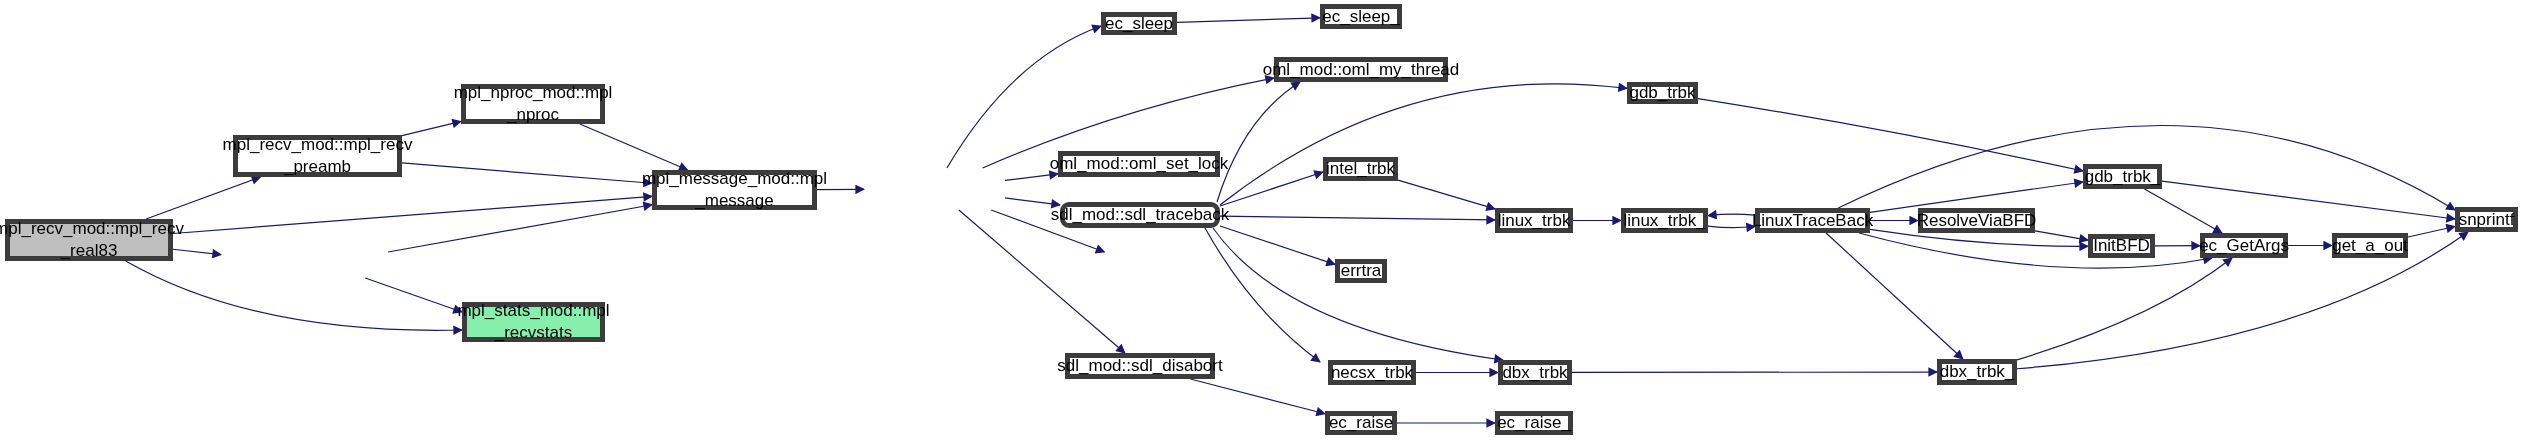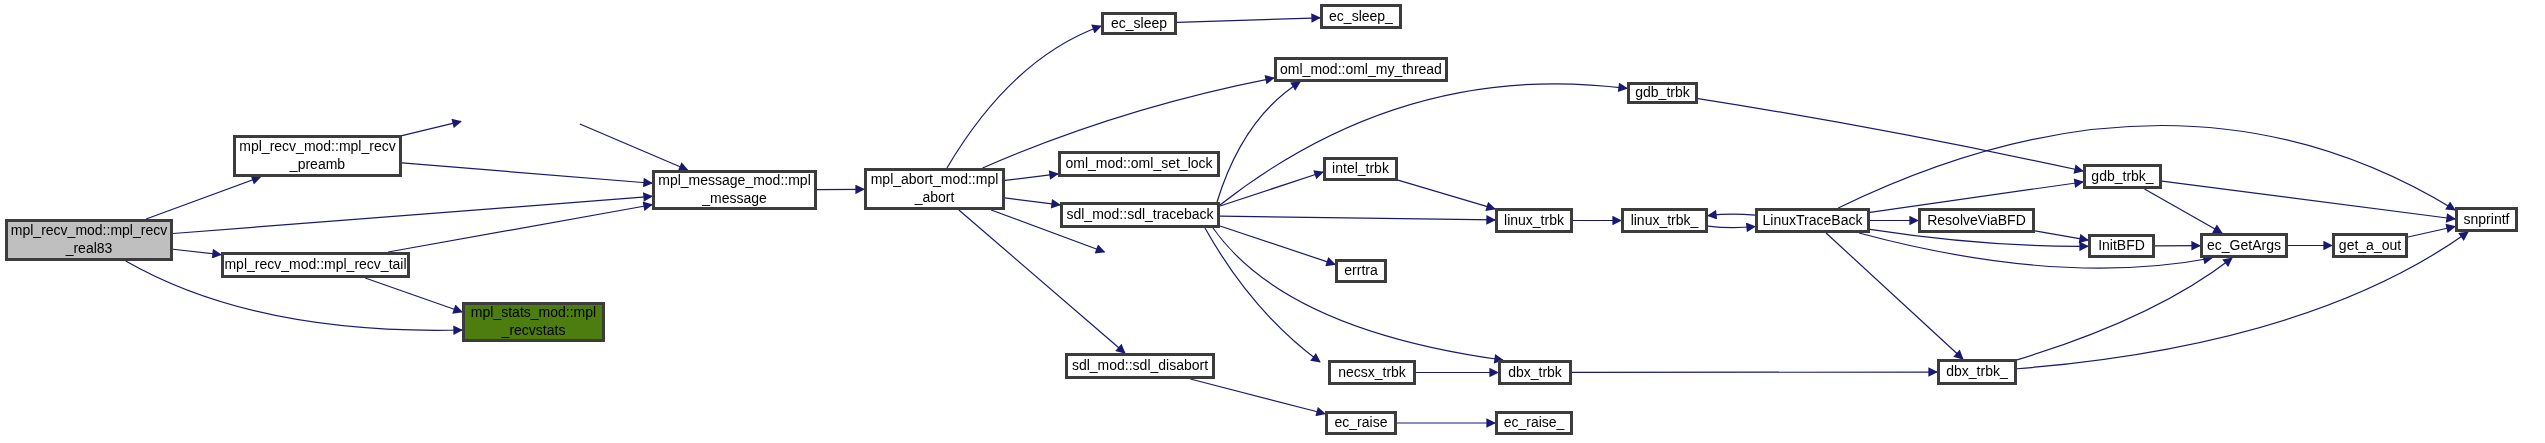--- a/index.html
+++ b/index.html
@@ -1,21 +1,21 @@
 <!DOCTYPE html>
 <html><head>
 <meta charset="utf-8">
 <style>
   html,body{margin:0;padding:0;background:#ffffff;}
   #graph{position:relative;width:2545px;height:443px;background:#ffffff;overflow:hidden;
          font-family:"Liberation Sans",sans-serif;}
   #edges{position:absolute;left:0;top:0;z-index:1;}
   .node{position:absolute;z-index:2;box-sizing:border-box;background:#ffffff;
-        border:3px solid #d946ef;display:flex;flex-direction:column;align-items:center;
-        justify-content:center;text-align:center;color:#000;font-size:14px;line-height:1.28;
+        border:5px solid #d946ef;display:flex;flex-direction:column;align-items:center;
+        justify-content:center;text-align:center;color:#000;font-size:17px;line-height:1.28;
         white-space:nowrap;cursor:pointer;}
   .node.hl{background:#bfbfbf;}
   .node span{display:block;pointer-events:none;}
 </style>
 </head>
 <body>
 
 <div id="graph" style="background: rgb(255, 255, 255);">
     <svg id="edges" width="2545" height="443">
       <defs>
@@ -72,51 +72,48 @@
       <path d="M2408,237.01931330472104 L2455,226.53004291845494" fill="none" stroke="#191970" stroke-width="1.2" marker-end="url(#arrow)"></path>
     </svg>
     <div class="node hl" style="left: 5px; top: 219px; width: 168px; height: 42px; border-color: rgb(60, 60, 60); background: rgb(191, 191, 191);">
       <span>mpl_recv_mod::mpl_recv</span>
       <span>_real83</span>
     </div>
     <div class="node" style="left: 233px; top: 135px; width: 169px; height: 42px; border-color: rgb(60, 60, 60); background: rgb(255, 255, 255);">
       <span>mpl_recv_mod::mpl_recv</span>
       <span>_preamb</span>
     </div>
-    <div class="node" style="left: 221px; top: 252px; width: 189px; height: 26px; border-color: rgb(60, 60, 60); background: rgb(255, 255, 255);">
-      <span>mpl_recv_mod::mpl_recv_tail</span>
+    <div class="node" style="left: 461px; top: 84px; width: 144px; height: 40px; border-color: rgb(60, 60, 60); background: rgb(255, 255, 255);">
+      <span>mpl_nproc_mod::mpl</span>
+      <span>_nproc</span>
     </div>
-    <div class="node" style="left: 462px; top: 302px; width: 143px; height: 40px; border-color: rgb(60, 60, 60); background: #4d7c0f;">
+    <div class="node" style="left: 462px; top: 302px; width: 143px; height: 40px; border-color: rgb(60, 60, 60); background: #86efac;">
       <span>mpl_stats_mod::mpl</span>
       <span>_recvstats</span>
     </div>
     <div class="node" style="left: 652px; top: 170px; width: 165px; height: 40px; border-color: rgb(60, 60, 60); background: rgb(255, 255, 255);">
       <span>mpl_message_mod::mpl</span>
       <span>_message</span>
-    </div>
-    <div class="node" style="left: 864px; top: 168px; width: 141px; height: 42px; border-color: rgb(60, 60, 60); background: rgb(255, 255, 255);">
-      <span>mpl_abort_mod::mpl</span>
-      <span>_abort</span>
     </div>
     <div class="node" style="left: 1101px; top: 12px; width: 76px; height: 23px; border-color: rgb(60, 60, 60); background: rgb(255, 255, 255);">
       <span>ec_sleep</span>
     </div>
     <div class="node" style="left: 1320px; top: 4px; width: 82px; height: 25px; border-color: rgb(60, 60, 60); background: rgb(255, 255, 255);">
       <span>ec_sleep_</span>
     </div>
     <div class="node" style="left: 1274px; top: 57px; width: 174px; height: 25px; border-color: rgb(60, 60, 60); background: rgb(255, 255, 255);">
       <span>oml_mod::oml_my_thread</span>
     </div>
     <div class="node" style="left: 1627px; top: 82px; width: 71px; height: 22px; border-color: rgb(60, 60, 60); background: rgb(255, 255, 255);">
       <span>gdb_trbk</span>
     </div>
     <div class="node" style="left: 1058px; top: 151px; width: 162px; height: 26px; border-color: rgb(60, 60, 60); background: rgb(255, 255, 255);">
       <span>oml_mod::oml_set_lock</span>
     </div>
-    <div class="node" style="left: 1060px; top: 202px; width: 160px; height: 26px; border-color: rgb(60, 60, 60); background: rgb(255, 255, 255);">
+    <div class="node" style="left: 1060px; top: 202px; width: 160px; height: 26px; border-color: rgb(60, 60, 60); background: rgb(255, 255, 255); border-radius: 9px;">
       <span>sdl_mod::sdl_traceback</span>
     </div>
     <div class="node" style="left: 1323px; top: 157px; width: 75px; height: 24px; border-color: rgb(60, 60, 60); background: rgb(255, 255, 255);">
       <span>intel_trbk</span>
     </div>
     <div class="node" style="left: 1335px; top: 259px; width: 52px; height: 24px; border-color: rgb(60, 60, 60); background: rgb(255, 255, 255);">
       <span>errtra</span>
     </div>
     <div class="node" style="left: 1065px; top: 353px; width: 150px; height: 26px; border-color: rgb(60, 60, 60); background: rgb(255, 255, 255);">
       <span>sdl_mod::sdl_disabort</span>

